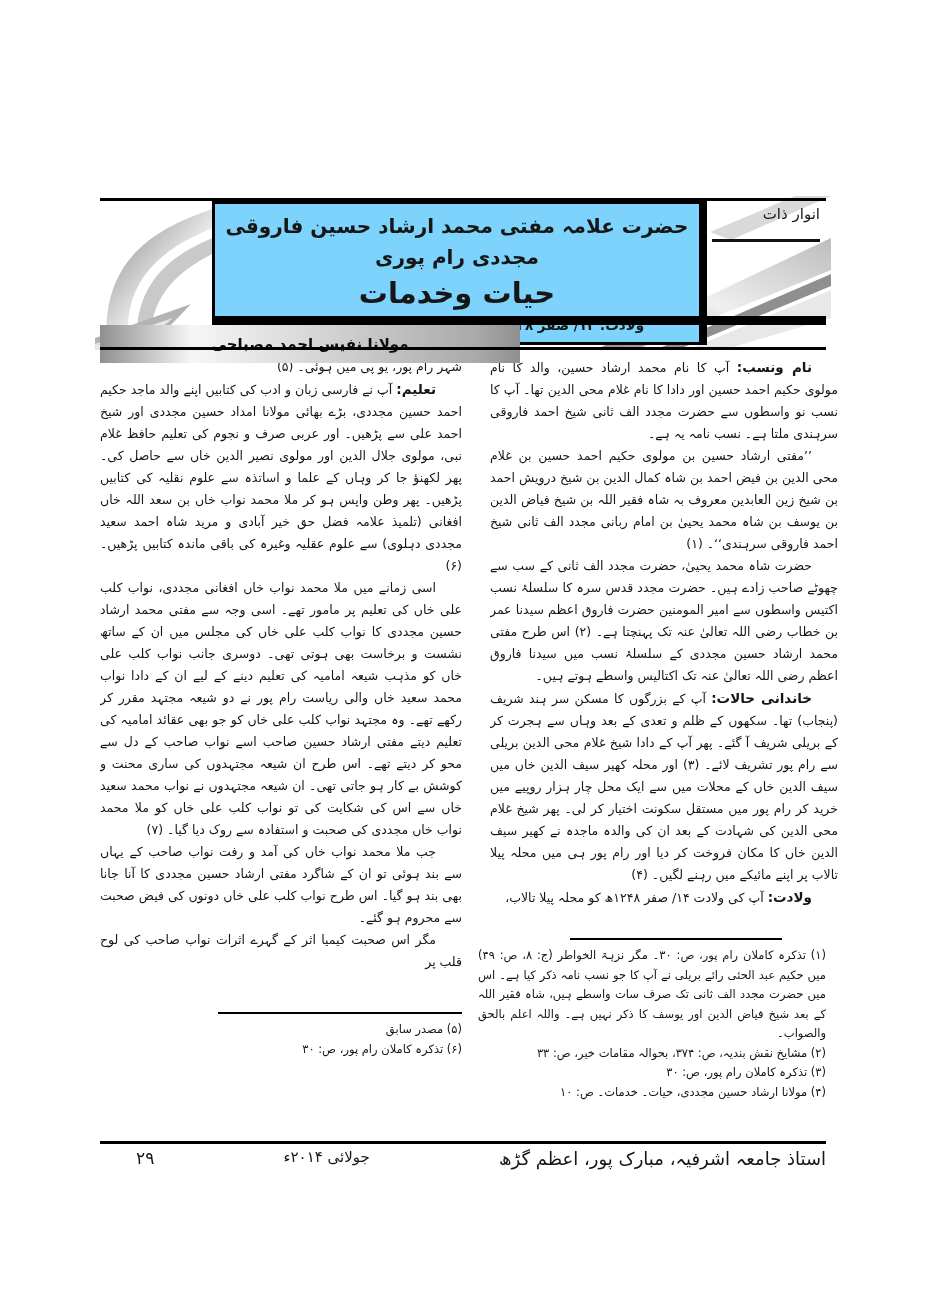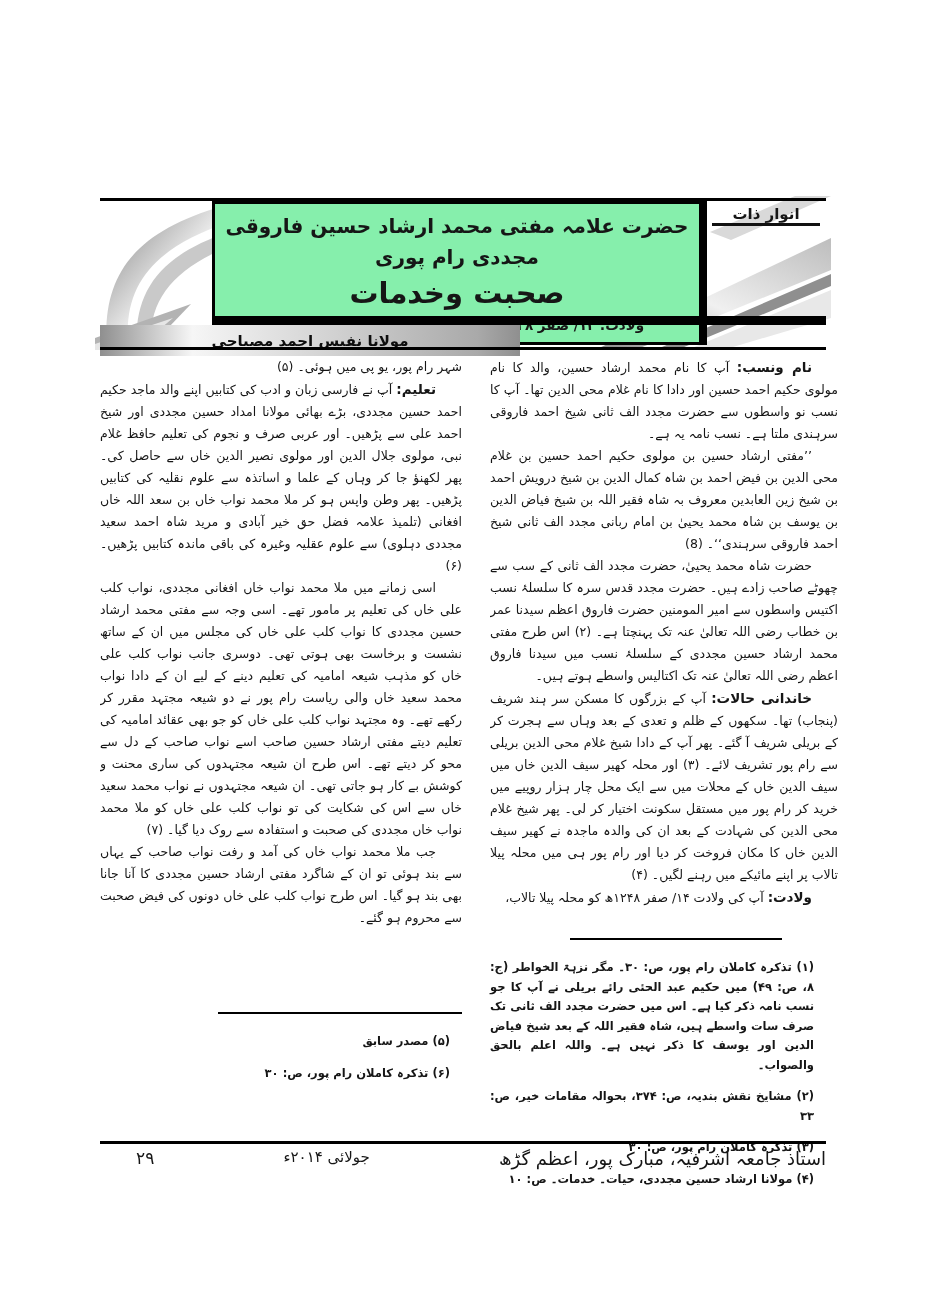--- a/index.html
+++ b/index.html
@@ -5,35 +5,35 @@
   html,body{margin:0;padding:0;}
   body{
     width:926px;height:1310px;position:relative;background:#ffffff;
     font-family:"DejaVu Sans",sans-serif;color:#161616;overflow:hidden;
   }
   .abs{position:absolute;}
   
   .deco-svg{left:95px;top:192px;width:736px;height:162px;z-index:1;}
   .top-rule{left:100px;top:198px;width:726px;height:3px;background:#000;z-index:4;}
   .corner-label{
-    left:712px;top:205px;width:108px;z-index:5;text-align:center;
-    font-size:15px;font-weight:bold;direction:rtl;
-    border-bottom:3px solid #111;padding-bottom:0;
+    left:712px;top:205px;width:108px;z-index:5;text-align:right;
+    font-size:15px;font-weight:normal;direction:rtl;
+    border-bottom:3px solid #111;padding-bottom:16px;
   }
   .title-box{
-    left:212px;top:201px;width:468px;z-index:3;background:#86efac;
+    left:212px;top:201px;width:468px;z-index:3;background:#7dd3fc;
     border:3px solid #000;border-right-width:8px;
     padding:7px 8px 9px;text-align:center;direction:rtl;
   }
   .box-title{font-size:20px;font-weight:bold;line-height:1.55;}
   .box-banner{font-size:29px;font-weight:bold;line-height:1.25;margin-top:2px;letter-spacing:1px;}
   .box-dates{font-size:13.5px;font-weight:bold;margin-top:6px;}
   .black-bar{left:212px;top:316px;width:614px;height:9px;background:#000;z-index:3;}
   .author-strip{
-    left:100px;top:325px;width:420px;height:31px;z-index:4;
+    left:100px;top:325px;width:420px;height:38px;z-index:4;
     background:linear-gradient(to right,#8f8f8f,#f6f6f6 22%,#d2d2d2 55%,#a9a9a9 90%,#8f8f8f);
     display:flex;align-items:center;justify-content:center;
     font-size:15px;font-weight:bold;color:#0d0d0d;direction:rtl;
   }
   .hairline{left:100px;top:347px;width:726px;height:3px;background:#000;z-index:4;}
   
   .col{z-index:2;overflow:hidden;}
   .col-right{left:478px;top:356px;width:348px;height:578px;margin-left:12px;}
   .col-left{left:100px;top:356px;width:362px;height:652px;}
   .col p{
@@ -43,22 +43,22 @@
   .col p.noindent{text-indent:0;}
   .para-heading{font-weight:bold;font-size:13.5px;}
   
   .fnsep{height:2px;background:#000;z-index:2;}
   .fnsep-right{left:570px;top:938px;width:212px;}
   .fnsep-left{left:218px;top:1012px;width:244px;}
   .fns{z-index:2;}
   .fns-right{left:478px;top:946px;width:348px;}
   .fns-left{left:100px;top:1020px;width:362px;}
   .fns p{
-    margin:12px;direction:rtl;text-align:justify;
-    font-size:11.5px;line-height:19.5px;font-weight:bold;
+    margin:0;direction:rtl;text-align:justify;
+    font-size:11.5px;line-height:19.5px;
   }
   
   .footer-rule{left:100px;top:1141px;width:726px;height:3px;background:#000;z-index:2;}
   .footer{
     left:100px;top:1148px;width:726px;z-index:2;
     display:flex;justify-content:space-between;align-items:flex-start;
   }
   .page-number{font-size:17px;font-weight:normal;padding-left:36px;}
   .footer-date{font-size:15px;direction:rtl;}
   .footer-credit{font-size:18px;direction:rtl;text-align:right;}
@@ -91,43 +91,44 @@
     <path d="M560,158 L736,82 L736,94 L582,158 Z" fill="#8f8f8f"></path>
     <path d="M592,158 L736,98 L736,126 L628,158 Z" fill="#e8e8e8"></path>
     <path d="M615,40 L700,4 L736,4 L636,48 Z" fill="#d9d9d9"></path>
   </svg>
 
   <div class="abs top-rule"></div>
   <div class="abs corner-label">انوار ذات</div>
 
   <div class="abs title-box">
     <div class="box-title">حضرت علامہ مفتی محمد ارشاد حسین فاروقی مجددی رام پوری</div>
-    <div class="box-banner">صحبت وخدمات</div>
+    <div class="box-banner">حیات وخدمات</div>
     <div class="box-dates">ولادت: ۱۴/ صفر ۱۲۴۸ھ - وفات: ۸/ جُمادی الآخرہ ۱۳۱۱ھ</div>
   </div>
 
   <div class="abs black-bar"></div>
   <div class="abs author-strip">
     <span>مولانا نفیس احمد مصباحی</span>
   </div>
   <div class="abs hairline"></div>
 
   <div class="abs col col-right">
     <p><span class="para-heading">نام ونسب:</span> <span>آپ کا نام محمد ارشاد حسین، والد کا نام مولوی حکیم احمد حسین اور دادا کا نام غلام محی الدین تھا۔ آپ کا نسب نو واسطوں سے حضرت مجدد الف ثانی شیخ احمد فاروقی سرہندی ملتا ہے۔ نسب نامہ یہ ہے۔</span></p>
-    <p><span>’’مفتی ارشاد حسین بن مولوی حکیم احمد حسین بن غلام محی الدین بن فیض احمد بن شاہ کمال الدین بن شیخ درویش احمد بن شیخ زین العابدین معروف بہ شاہ فقیر اللہ بن شیخ فیاض الدین بن یوسف بن شاہ محمد یحییٰ بن امام ربانی مجدد الف ثانی شیخ احمد فاروقی سرہندی‘‘۔ (8)</span></p>
+    <p><span>’’مفتی ارشاد حسین بن مولوی حکیم احمد حسین بن غلام محی الدین بن فیض احمد بن شاہ کمال الدین بن شیخ درویش احمد بن شیخ زین العابدین معروف بہ شاہ فقیر اللہ بن شیخ فیاض الدین بن یوسف بن شاہ محمد یحییٰ بن امام ربانی مجدد الف ثانی شیخ احمد فاروقی سرہندی‘‘۔ (۱)</span></p>
     <p><span>حضرت شاہ محمد یحییٰ، حضرت مجدد الف ثانی کے سب سے چھوٹے صاحب زادے ہیں۔ حضرت مجدد قدس سرہ کا سلسلۂ نسب اکتیس واسطوں سے امیر المومنین حضرت فاروق اعظم سیدنا عمر بن خطاب رضی اللہ تعالیٰ عنہ تک پہنچتا ہے۔ (۲) اس طرح مفتی محمد ارشاد حسین مجددی کے سلسلۂ نسب میں سیدنا فاروق اعظم رضی اللہ تعالیٰ عنہ تک اکتالیس واسطے ہوتے ہیں۔</span></p>
     <p><span class="para-heading">خاندانی حالات:</span> <span>آپ کے بزرگوں کا مسکن سر ہند شریف (پنجاب) تھا۔ سکھوں کے ظلم و تعدی کے بعد وہاں سے ہجرت کر کے بریلی شریف آ گئے۔ پھر آپ کے دادا شیخ غلام محی الدین بریلی سے رام پور تشریف لائے۔ (۳) اور محلہ کھیر سیف الدین خاں میں سیف الدین خاں کے محلات میں سے ایک محل چار ہزار روپیے میں خرید کر رام پور میں مستقل سکونت اختیار کر لی۔ پھر شیخ غلام محی الدین کی شہادت کے بعد ان کی والدہ ماجدہ نے کھیر سیف الدین خاں کا مکان فروخت کر دیا اور رام پور ہی میں محلہ پیلا تالاب پر اپنے مائیکے میں رہنے لگیں۔ (۴)</span></p>
     <p><span class="para-heading">ولادت:</span> <span>آپ کی ولادت ۱۴/ صفر ۱۲۴۸ھ کو محلہ پیلا تالاب،</span></p>
   </div>
 
   <div class="abs col col-left">
     <p class="noindent"><span>شہر رام پور، یو پی میں ہوئی۔ (۵)</span></p>
     <p><span class="para-heading">تعلیم:</span> <span>آپ نے فارسی زبان و ادب کی کتابیں اپنے والد ماجد حکیم احمد حسین مجددی، بڑے بھائی مولانا امداد حسین مجددی اور شیخ احمد علی سے پڑھیں۔ اور عربی صرف و نجوم کی تعلیم حافظ غلام نبی، مولوی جلال الدین اور مولوی نصیر الدین خاں سے حاصل کی۔ پھر لکھنؤ جا کر وہاں کے علما و اساتذہ سے علوم نقلیہ کی کتابیں پڑھیں۔ پھر وطن واپس ہو کر ملا محمد نواب خاں بن سعد اللہ خاں افغانی (تلمیذ علامہ فضل حق خیر آبادی و مرید شاہ احمد سعید مجددی دہلوی) سے علوم عقلیہ وغیرہ کی باقی ماندہ کتابیں پڑھیں۔ (۶)</span></p>
     <p><span>اسی زمانے میں ملا محمد نواب خاں افغانی مجددی، نواب کلب علی خاں کی تعلیم پر مامور تھے۔ اسی وجہ سے مفتی محمد ارشاد حسین مجددی کا نواب کلب علی خاں کی مجلس میں ان کے ساتھ نشست و برخاست بھی ہوتی تھی۔ دوسری جانب نواب کلب علی خاں کو مذہب شیعہ امامیہ کی تعلیم دینے کے لیے ان کے دادا نواب محمد سعید خاں والی ریاست رام پور نے دو شیعہ مجتہد مقرر کر رکھے تھے۔ وہ مجتہد نواب کلب علی خاں کو جو بھی عقائد امامیہ کی تعلیم دیتے مفتی ارشاد حسین صاحب اسے نواب صاحب کے دل سے محو کر دیتے تھے۔ اس طرح ان شیعہ مجتہدوں کی ساری محنت و کوشش بے کار ہو جاتی تھی۔ ان شیعہ مجتہدوں نے نواب محمد سعید خاں سے اس کی شکایت کی تو نواب کلب علی خاں کو ملا محمد نواب خاں مجددی کی صحبت و استفادہ سے روک دیا گیا۔ (۷)</span></p>
     <p><span>جب ملا محمد نواب خاں کی آمد و رفت نواب صاحب کے یہاں سے بند ہوئی تو ان کے شاگرد مفتی ارشاد حسین مجددی کا آنا جانا بھی بند ہو گیا۔ اس طرح نواب کلب علی خاں دونوں کی فیض صحبت سے محروم ہو گئے۔</span></p>
+    <p><span>مگر اس صحبت کیمیا اثر کے گہرے اثرات نواب صاحب کی لوح قلب پر</span></p>
   </div>
 
   <div class="abs fnsep fnsep-right"></div>
   <div class="abs fns fns-right">
     <p>(۱) تذکرہ کاملان رام پور، ص: ۳۰۔ مگر نزہۃ الخواطر (ج: ۸، ص: ۴۹) میں حکیم عبد الحئی رائے بریلی نے آپ کا جو نسب نامہ ذکر کیا ہے۔ اس میں حضرت مجدد الف ثانی تک صرف سات واسطے ہیں، شاہ فقیر اللہ کے بعد شیخ فیاض الدین اور یوسف کا ذکر نہیں ہے۔ واللہ اعلم بالحق والصواب۔</p>
     <p>(۲) مشایخ نقش بندیہ، ص: ۳۷۴، بحوالہ مقامات خیر، ص: ۳۳</p>
     <p>(۳) تذکرہ کاملان رام پور، ص: ۳۰</p>
     <p>(۴) مولانا ارشاد حسین مجددی، حیات۔ خدمات۔ ص: ۱۰</p>
   </div>
 

